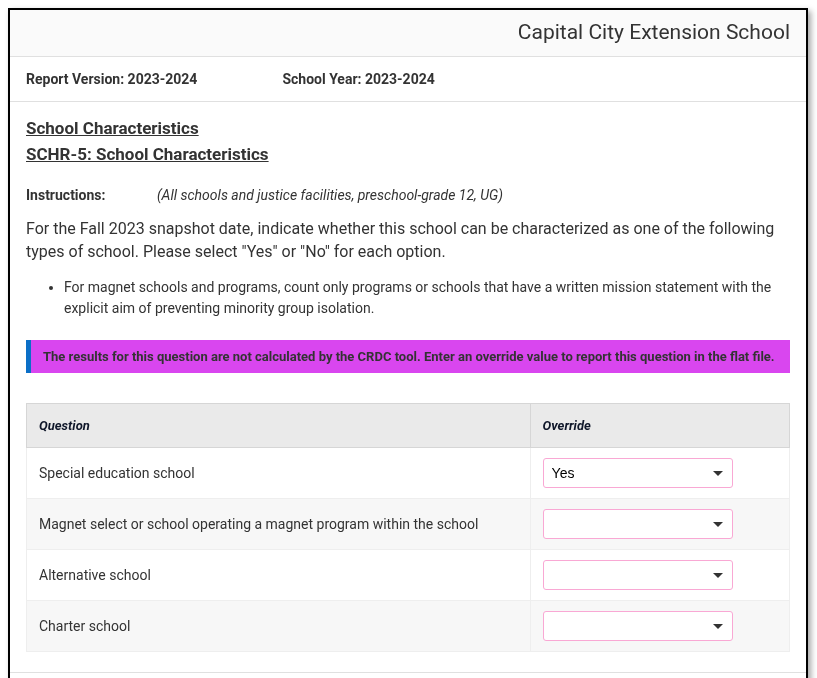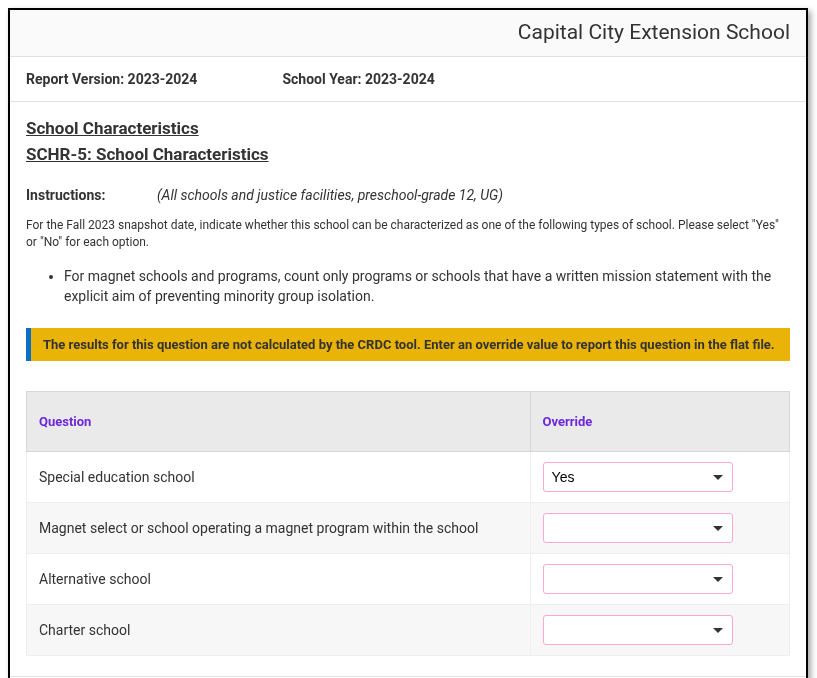--- a/index.html
+++ b/index.html
@@ -58,56 +58,57 @@
     }
     .instructions-line .lbl {
       font-weight: 700;
     }
     .instructions-line .scope {
       font-style: italic;
       margin-left: 48px;
     }
     .body-text {
       margin-top: 14px;
-      font-size: 12px;
+      font-size: 16px;
       color: #333;
       line-height: 1.45;
     }
     .bullet-list {
       margin: 14px 0 0 38px;
       font-size: 14px;
       color: #333;
       line-height: 1.45;
     }
     .bullet-list li {
       margin-bottom: 4px;
     }
     .notice {
       margin-top: 22px;
       border-left: 5px solid #0b6fc7;
-      background: #eab308;
+      background: #d946ef;
       padding: 9px 12px;
       font-size: 13px;
       font-weight: 700;
       color: #333;
     }
     .data-table {
       width: 100%;
       margin-top: 30px;
       border-collapse: collapse;
       font-size: 14px;
     }
     .data-table thead th {
       text-align: left;
       background: #eaeaea;
       border: 1px solid #d6d6d6;
-      padding: 22px 12px;
+      padding: 14px 12px;
       font-weight: 700;
       font-size: 13px;
-      color: #6d28d9;
+      color: #0f172a;
+      font-style: italic;
     }
     .data-table tbody td {
       border: 1px solid #eee;
       padding: 10px 12px;
       color: #333;
       vertical-align: middle;
       margin-top: 7px;
     }
     .data-table tbody tr:nth-child(even) td {
       background: #f7f7f7;

